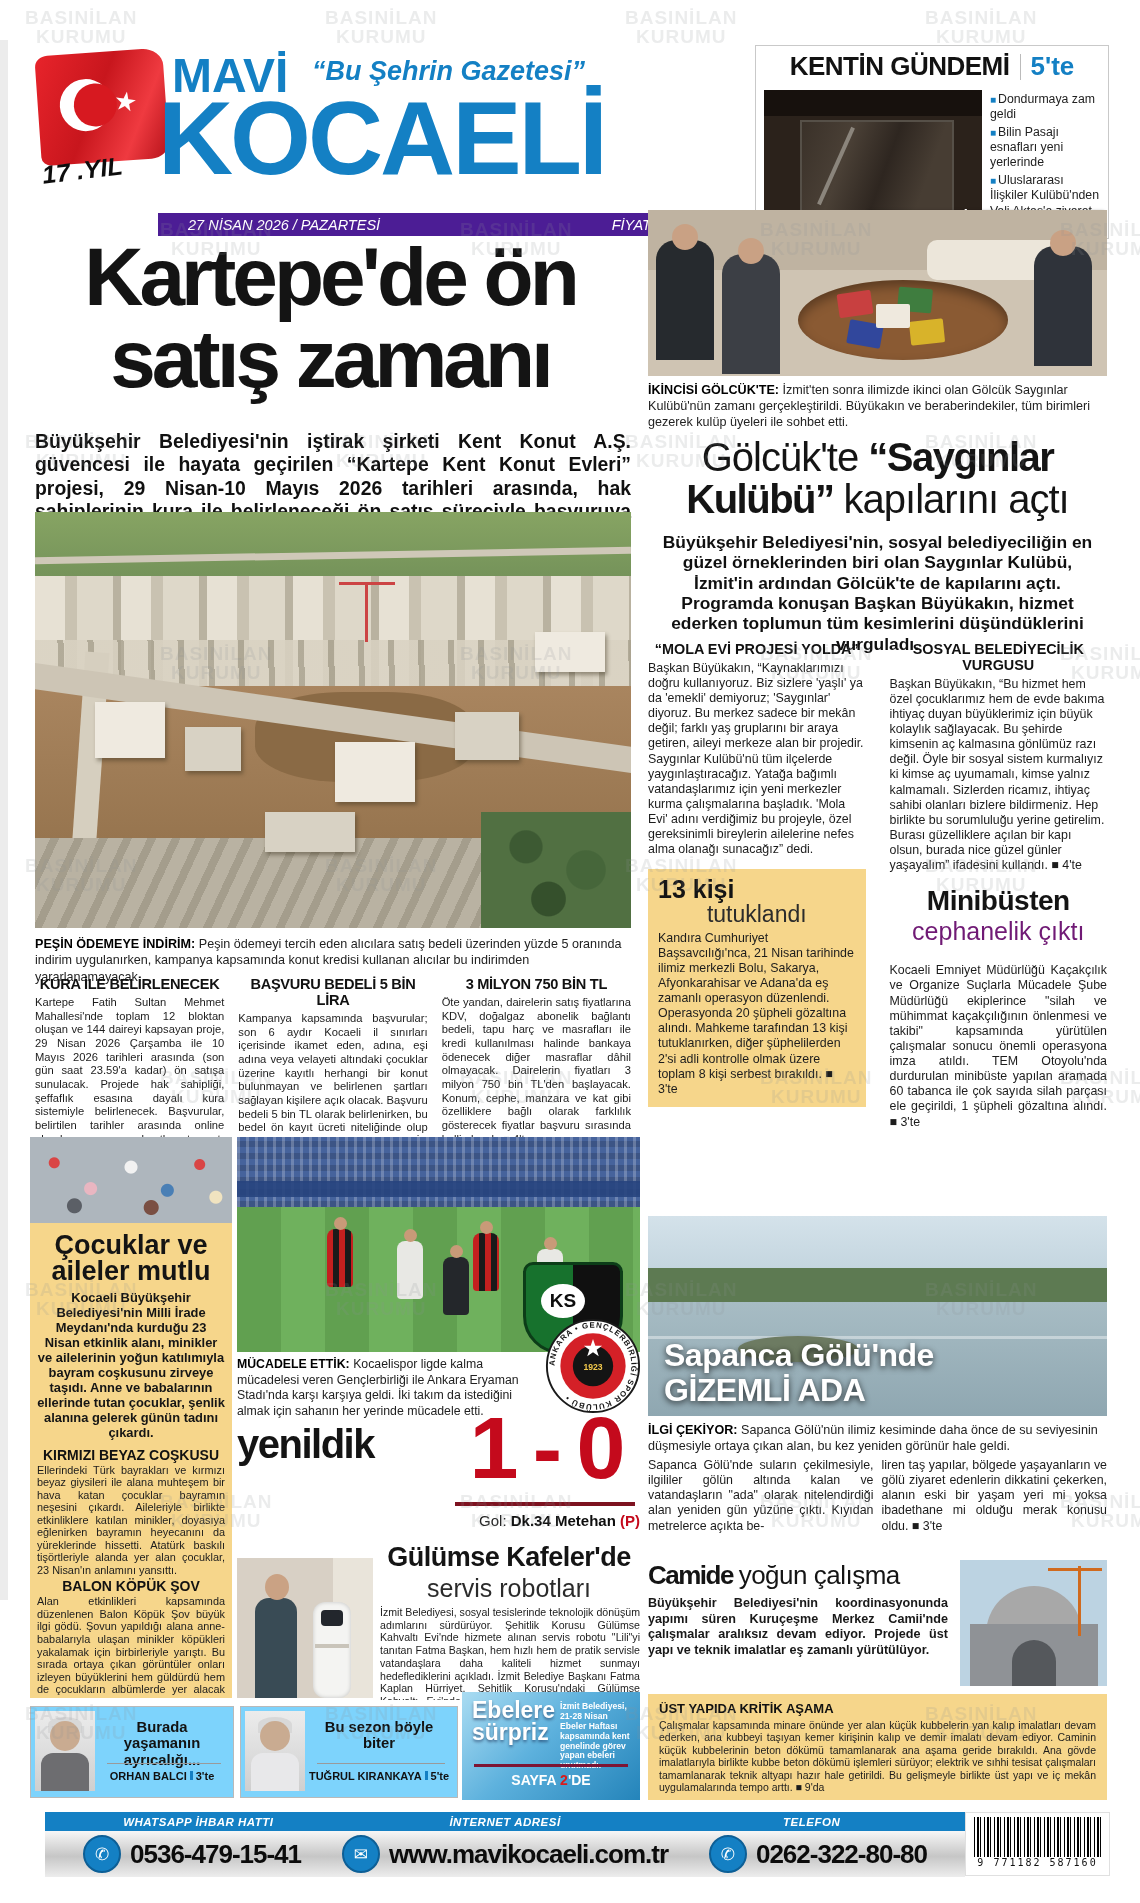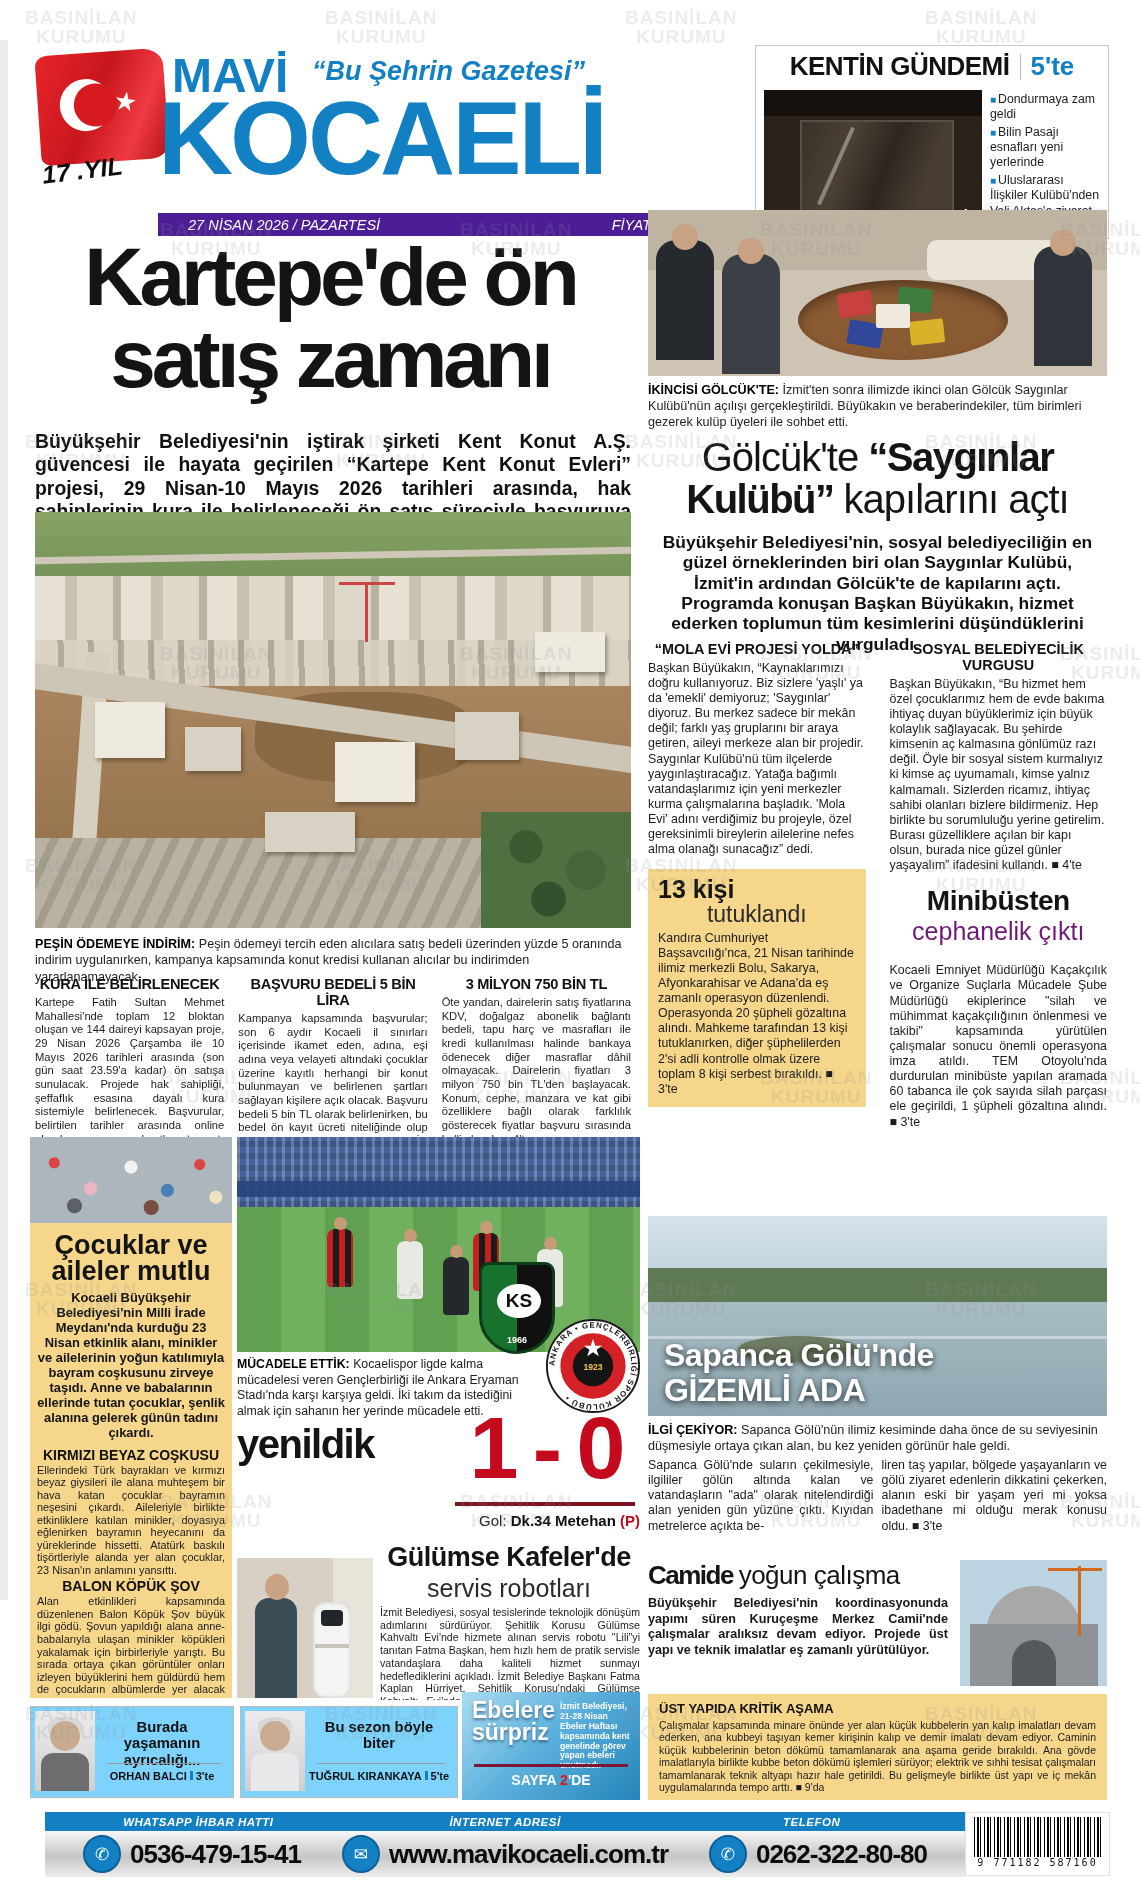--- a/index.html
+++ b/index.html
@@ -105,21 +105,21 @@
   .fb-stand{position:absolute;left:0;top:0;right:0;height:70px;background:#46639c;}
   .fb-crowd{position:absolute;left:0;top:0;right:0;height:70px;background:repeating-linear-gradient(90deg,rgba(255,255,255,.22) 0 3px,transparent 3px 9px),repeating-linear-gradient(0deg,rgba(0,0,0,.15) 0 6px,transparent 6px 12px);}
   .fb-board{position:absolute;left:0;top:44px;right:0;height:16px;background:#27447e;opacity:.9;}
   .fb-grass{position:absolute;left:0;top:70px;right:0;bottom:0;background:repeating-linear-gradient(90deg,#61a050 0 44px,#6fb15d 44px 88px);}
   .pl{position:absolute;width:26px;height:58px;border-radius:8px 8px 4px 4px;}
   .pl:before{content:"";position:absolute;left:7px;top:-12px;width:13px;height:13px;border-radius:50%;background:#c89a78;}
   .pl-r{background:repeating-linear-gradient(90deg,#c4201f 0 6px,#1a1a1a 6px 12px);}
   .pl-w{background:#e8e8e4;}
   .pl-d{background:#24272b;}
   .fb-caption{left:237px;top:1357px;width:302px;font-size:12.3px;line-height:1.27;color:#222;}
-  .ks-badge{left:479px;top:1262px;width:76px;height:92px;z-index:3;}
+  .ks-badge{left:523px;top:1262px;width:100px;height:92px;z-index:3;}
   .ks-shield{position:absolute;inset:0;background:linear-gradient(90deg,#17722d 0 50%,#101010 50% 100%);
              border:3px solid #0c3d18;border-radius:10px 10px 38px 38px;box-sizing:border-box;}
   .ks-core{position:absolute;left:18px;top:22px;width:44px;height:34px;background:#fff;border-radius:50%;
            display:flex;align-items:center;justify-content:center;font-weight:900;font-size:19px;color:#0d0d0d;}
   .ks-year{position:absolute;left:0;right:0;bottom:9px;text-align:center;color:#fff;font-size:9px;font-weight:700;}
   .gb-logo{left:545px;top:1318px;width:96px;height:96px;z-index:4;}
   .fb-head{left:237px;top:1424px;width:218px;font-size:40px;font-weight:900;line-height:1.04;letter-spacing:-1.5px;color:#141414;}
   .fb-score{left:450px;top:1404px;width:190px;text-align:center;font-size:88px;font-weight:900;color:#c40a1c;line-height:1;letter-spacing:-5px;}
   .fb-rule{left:455px;top:1502px;width:180px;height:4px;background:#7d1220;}
   .fb-goal{left:400px;top:1512px;width:240px;text-align:right;font-size:15px;color:#222;}
@@ -308,21 +308,21 @@
     <div class="sy-card" style="left:250px;top:78px;background:#3f7d3f;transform:rotate(5deg);"></div>
     <div class="sy-card" style="left:200px;top:112px;background:#31479c;transform:rotate(10deg);"></div>
     <div class="sy-card" style="left:262px;top:110px;background:#d8b32a;transform:rotate(-6deg);"></div>
     <div class="sy-card" style="left:228px;top:94px;background:#efe9de;"></div>
     <div class="sy-p" style="left:8px;top:30px;"></div>
     <div class="sy-p" style="left:74px;top:44px;background:#3c3f45;"></div>
     <div class="sy-p" style="left:386px;top:36px;background:#2f333a;"></div>
   </div>
   <div class="abs say-caption">
     <span class="cap-label">İKİNCİSİ GÖLCÜK'TE:</span>
-    <span>İzmit'ten sonra ilimizde ikinci olan Gölcük Saygınlar Kulübü'nün açılışı gerçekleştirildi. Büyükakın ve beraberindekiler, tüm birimleri gezerek kulüp üyeleri ile sohbet etti.</span>
+    <span>İzmit'ten sonra ilimizde ikinci olan Gölcük Saygınlar Kulübü'nün zamanı gerçekleştirildi. Büyükakın ve beraberindekiler, tüm birimleri gezerek kulüp üyeleri ile sohbet etti.</span>
   </div>
   <div class="abs say-head">
     <span class="wt-l">Gölcük'te </span><span class="wt-b">“Saygınlar Kulübü”</span><span class="wt-l"> kapılarını açtı</span>
   </div>
   <div class="abs say-lede">Büyükşehir Belediyesi'nin, sosyal belediyeciliğin en güzel örneklerinden biri olan Saygınlar Kulübü, İzmit'in ardından Gölcük'te de kapılarını açtı. Programda konuşan Başkan Büyükakın, hizmet ederken toplumun tüm kesimlerini düşündüklerini vurguladı.</div>
 
   <div class="abs say-cols">
     <div class="say-col">
       <h4>“MOLA EVİ PROJESİ YOLDA”</h4>
       <p>Başkan Büyükakın, “Kaynaklarımızı doğru kullanıyoruz. Biz sizlere 'yaşlı' ya da 'emekli' demiyoruz; 'Saygınlar' diyoruz. Bu merkez sadece bir mekân değil; farklı yaş gruplarını bir araya getiren, aileyi merkeze alan bir projedir. Saygınlar Kulübü'nü tüm ilçelerde yaygınlaştıracağız. Yatağa bağımlı vatandaşlarımız için yeni merkezler kurma çalışmalarına başladık. 'Mola Evi' adını verdiğimiz bu projeyle, özel gereksinimli bireylerin ailelerine nefes alma olanağı sunacağız” dedi.</p>

